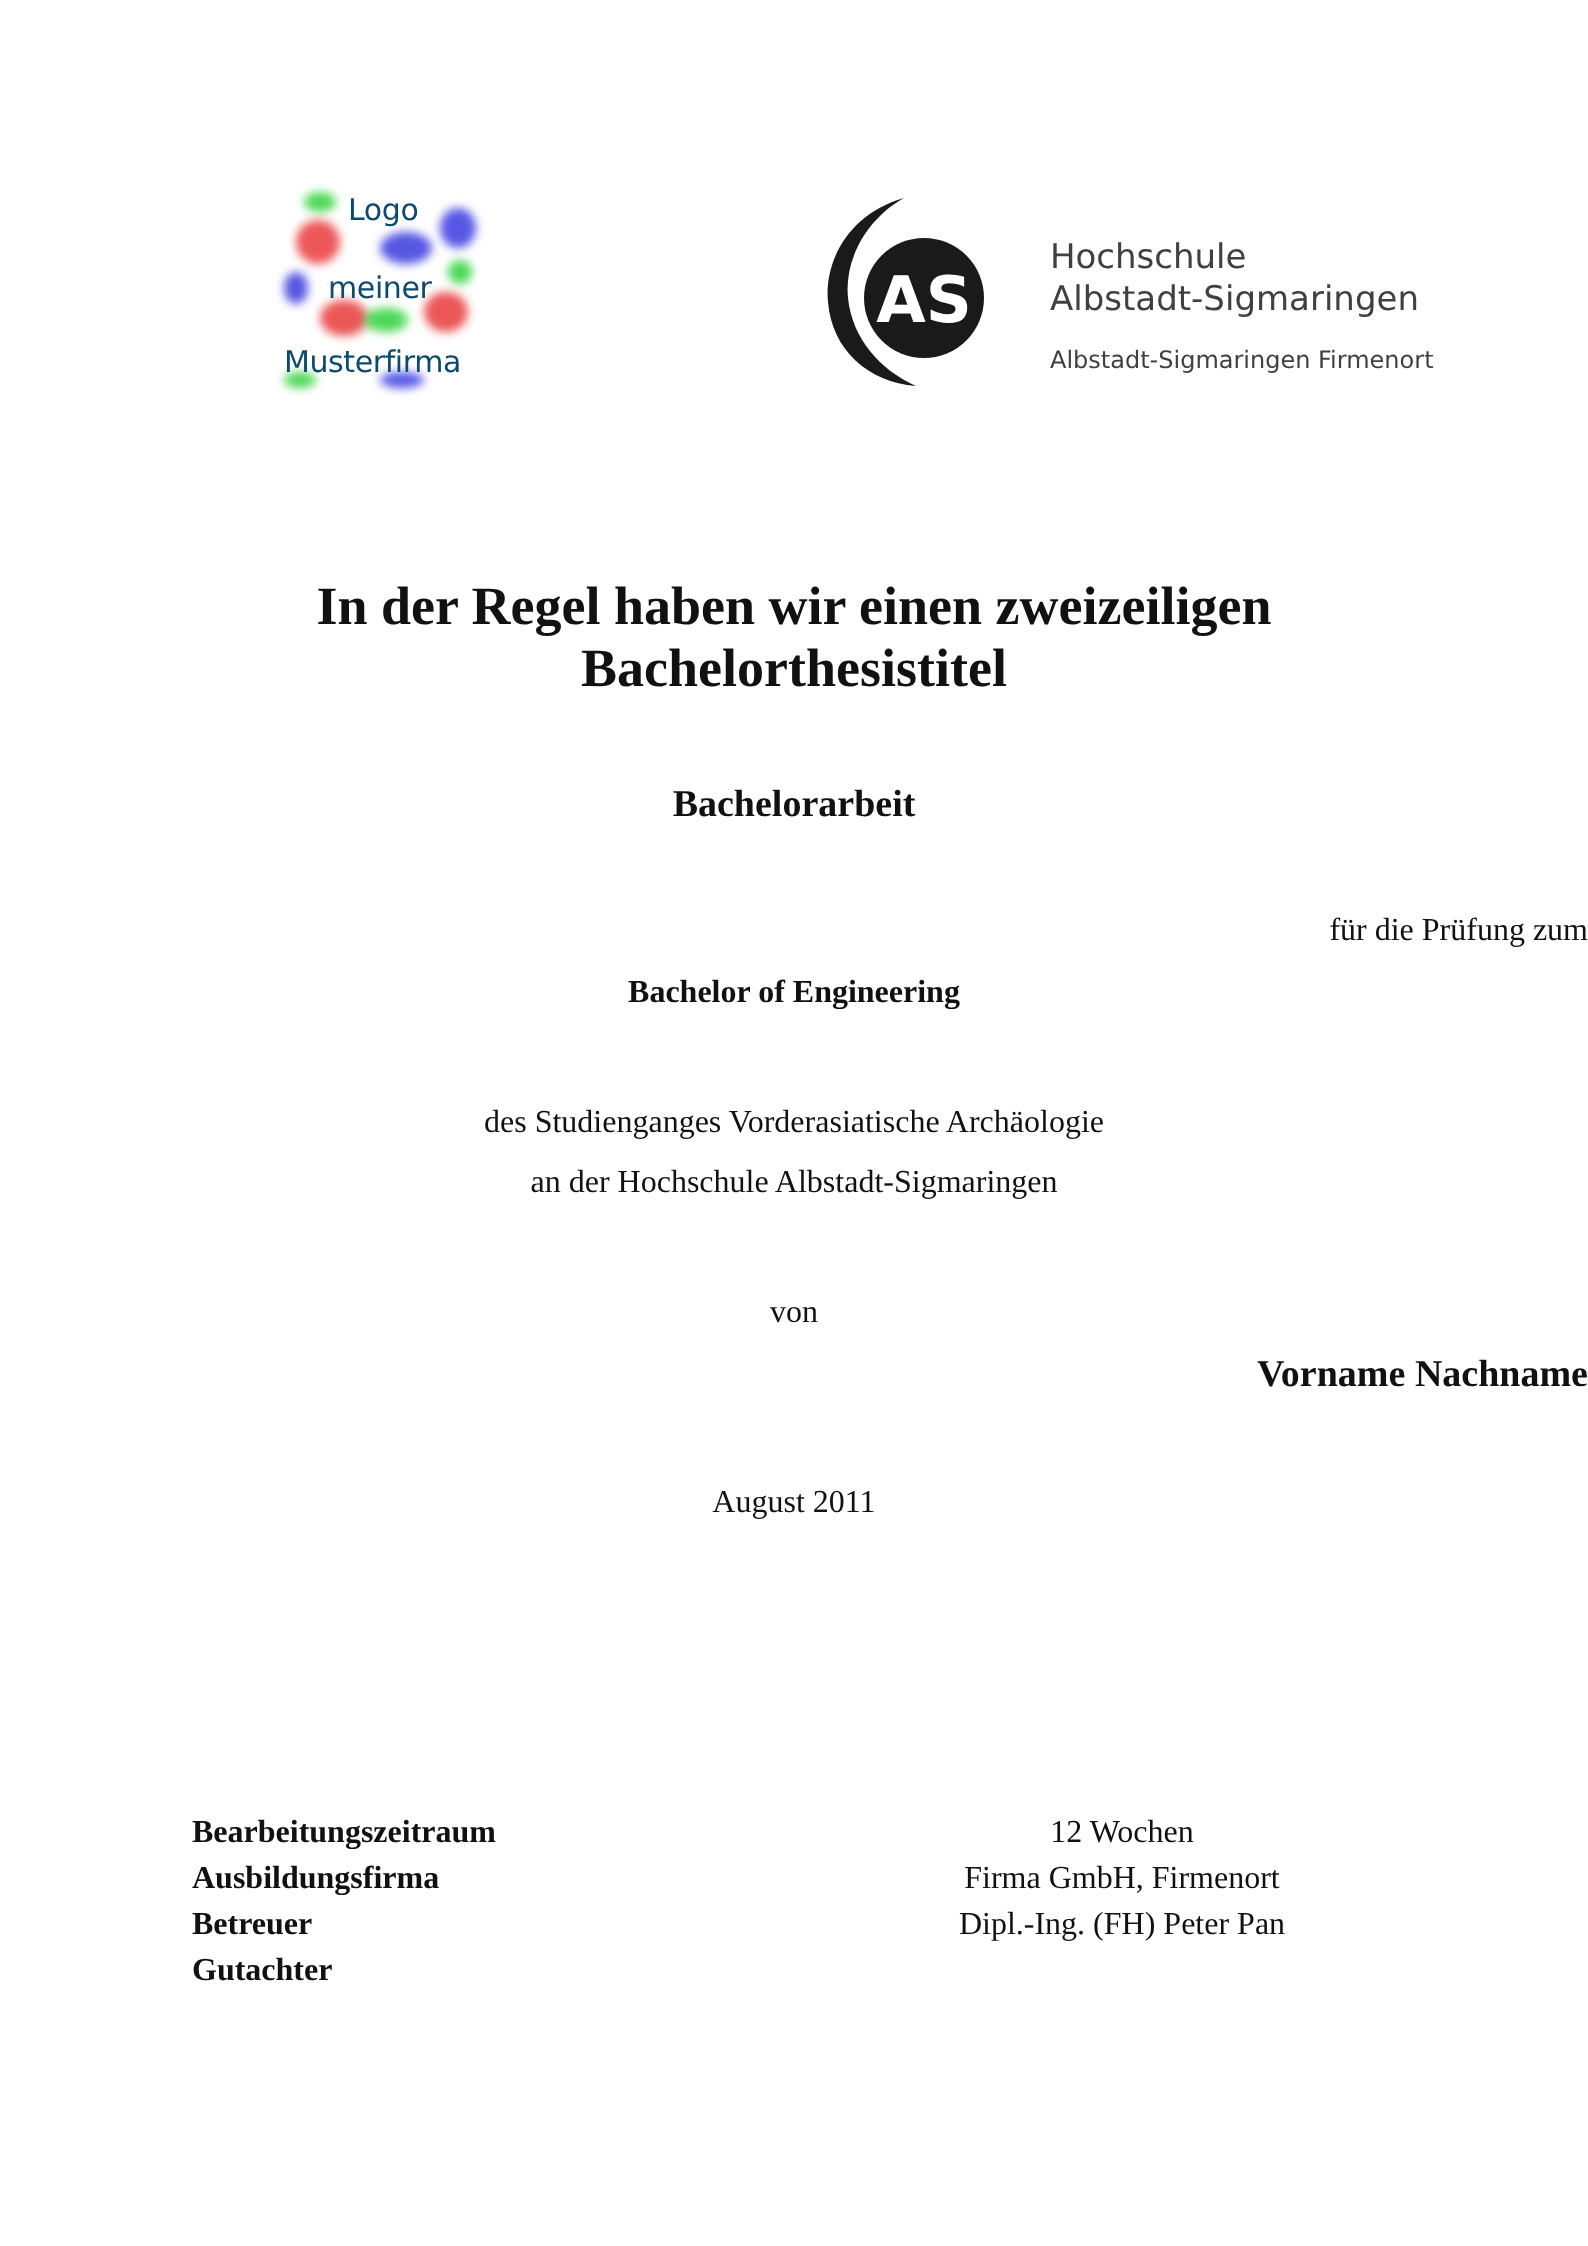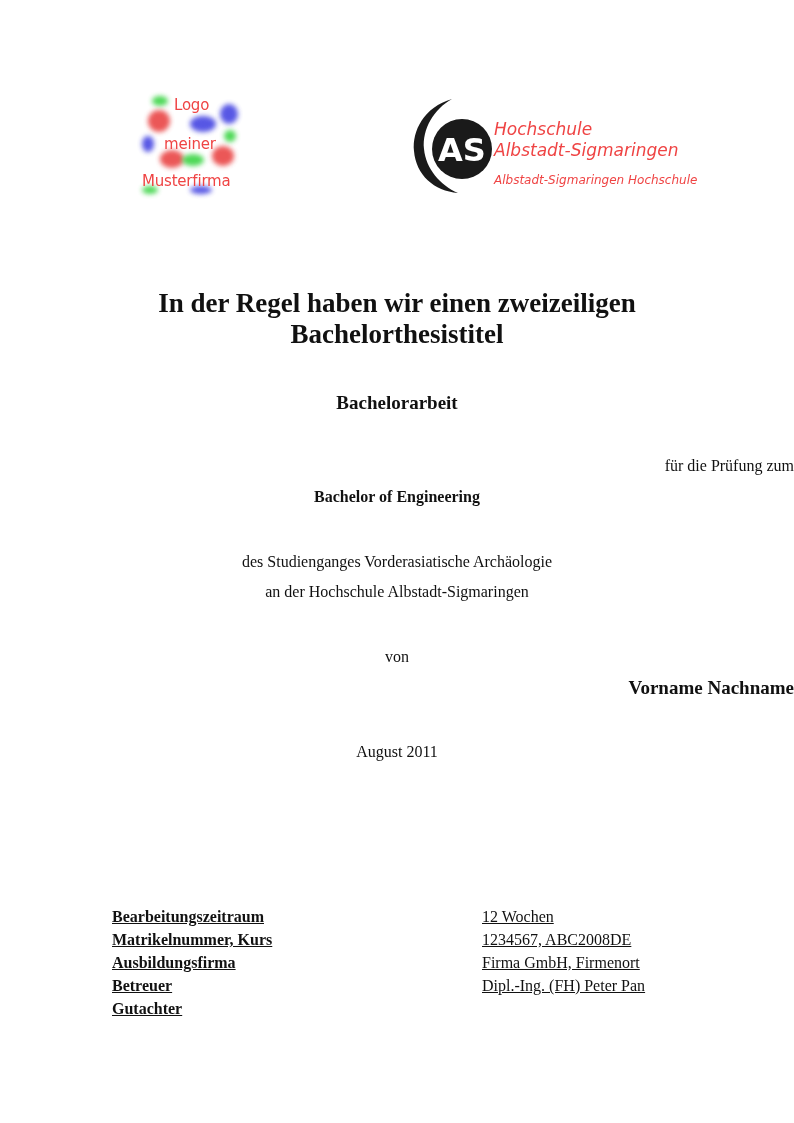--- a/index.html
+++ b/index.html
@@ -8,42 +8,42 @@
       font-family: "DejaVu Serif", "Liberation Serif", serif; color: #111111;
     }
     .abs { position: absolute; }
     .center-text { left: 0; width: 794px; text-align: center; }
 
     
     .company-logo { left: 138px; top: 92px; width: 110px; height: 105px; }
     .blob { position: absolute; border-radius: 50%; filter: blur(2.5px); opacity: 0.85; }
     .logo-word {
       position: absolute; font-family: "DejaVu Sans", sans-serif; font-size: 15px;
-      color: #ef4444; white-space: nowrap; letter-spacing: -0.2px;
+      color: #0c4a6e; white-space: nowrap; letter-spacing: -0.2px;
     }
 
     
     .uni-logo { left: 412px; top: 97px; width: 300px; height: 100px; }
     .uni-name {
-      position: absolute; left: 82px; font-family: "DejaVu Sans", sans-serif;
-      color: #ef4444; white-space: nowrap; font-style: italic;
+      position: absolute; left: 113px; font-family: "DejaVu Sans", sans-serif;
+      color: #404040; white-space: nowrap;
     }
 
     .title {
       top: 288px; font-family: "Liberation Serif", "DejaVu Serif", serif;
       font-weight: bold; font-size: 27px; line-height: 31px;
     }
     .t-bold18 { font-family: "Liberation Serif", serif; font-weight: bold; font-size: 19px; }
     .t-bold15 { font-family: "Liberation Serif", serif; font-weight: bold; font-size: 16px; }
     .t-reg15 { font-family: "Liberation Serif", serif; font-size: 16px; }
 
-    .info-table { left: 112px; top: 905px; width: 560px; text-decoration: underline; }
+    .info-table { left: 96px; top: 905px; width: 560px; }
     .info-row { display: flex; height: 23px; font-family: "Liberation Serif", serif; font-size: 16px; line-height: 23px; }
     .info-label { width: 370px; font-weight: bold; }
-    .info-value { flex: 1; }
+    .info-value { flex: 1; text-align: center; }
   </style>
 </head>
 <body>
 
 <div class="abs company-logo">
   <div class="blob" style="left:14px;top:4px;width:16px;height:10px;background:#2fd23a;"></div>
   <div class="blob" style="left:10px;top:18px;width:22px;height:22px;background:#e83a3a;"></div>
   <div class="blob" style="left:82px;top:12px;width:18px;height:20px;background:#3a3ae0;"></div>
   <div class="blob" style="left:52px;top:24px;width:26px;height:16px;background:#3a3ae0;"></div>
   <div class="blob" style="left:86px;top:38px;width:12px;height:12px;background:#2fd23a;"></div>
@@ -59,21 +59,21 @@
 </div>
 
 <div class="abs uni-logo">
   <svg width="84" height="96" viewBox="0 0 84 96" style="position:absolute;left:0;top:0;">
     <path d="M40 2 C12 10 0 34 2 54 C4 78 22 94 46 96 C28 88 14 72 12 52 C10 32 22 12 40 2 Z" fill="#1a1a1a"></path>
     <circle cx="50" cy="52" r="30" fill="#1a1a1a"></circle>
     <text x="50" y="64" text-anchor="middle" font-family="DejaVu Sans, sans-serif" font-size="32" fill="#ffffff" font-weight="bold">AS</text>
   </svg>
   <span class="uni-name" style="top:22px;font-size:17px;">Hochschule</span>
   <span class="uni-name" style="top:43px;font-size:17px;">Albstadt-Sigmaringen</span>
-  <span class="uni-name" style="top:76px;font-size:12px;">Albstadt-Sigmaringen Hochschule</span>
+  <span class="uni-name" style="top:76px;font-size:12px;">Albstadt-Sigmaringen Firmenort</span>
 </div>
 
 <div class="abs center-text title">
   <div>In der Regel haben wir einen zweizeiligen</div>
   <div>Bachelorthesistitel</div>
 </div>
 
 <div class="abs center-text t-bold18" style="top:392px;">Bachelorarbeit</div>
 <div class="abs center-text t-reg15" style="top:457px;text-align:right;">für die Prüfung zum</div>
 <div class="abs center-text t-bold15" style="top:488px;">Bachelor of Engineering</div>
@@ -82,24 +82,20 @@
 <div class="abs center-text t-reg15" style="top:648px;">von</div>
 <div class="abs center-text t-bold18" style="top:677px;text-align:right;">Vorname Nachname</div>
 <div class="abs center-text t-reg15" style="top:743px;">August 2011</div>
 
 <div class="abs info-table">
   <div class="info-row">
     <span class="info-label">Bearbeitungszeitraum</span>
     <span class="info-value">12 Wochen</span>
   </div>
   <div class="info-row">
-    <span class="info-label">Matrikelnummer, Kurs</span>
-    <span class="info-value">1234567, ABC2008DE</span>
-  </div>
-  <div class="info-row">
     <span class="info-label">Ausbildungsfirma</span>
     <span class="info-value">Firma GmbH, Firmenort</span>
   </div>
   <div class="info-row">
     <span class="info-label">Betreuer</span>
     <span class="info-value">Dipl.-Ing. (FH) Peter Pan</span>
   </div>
   <div class="info-row">
     <span class="info-label">Gutachter</span>
   </div>

